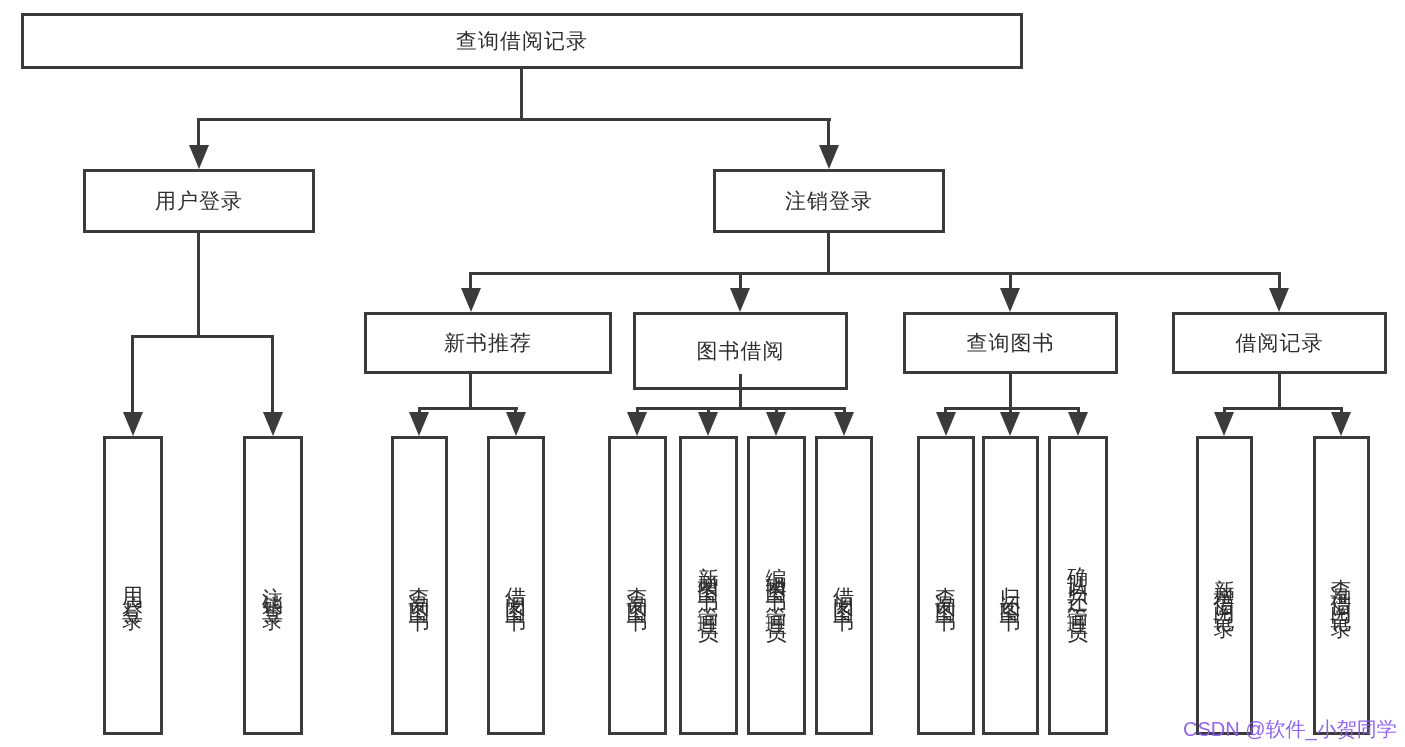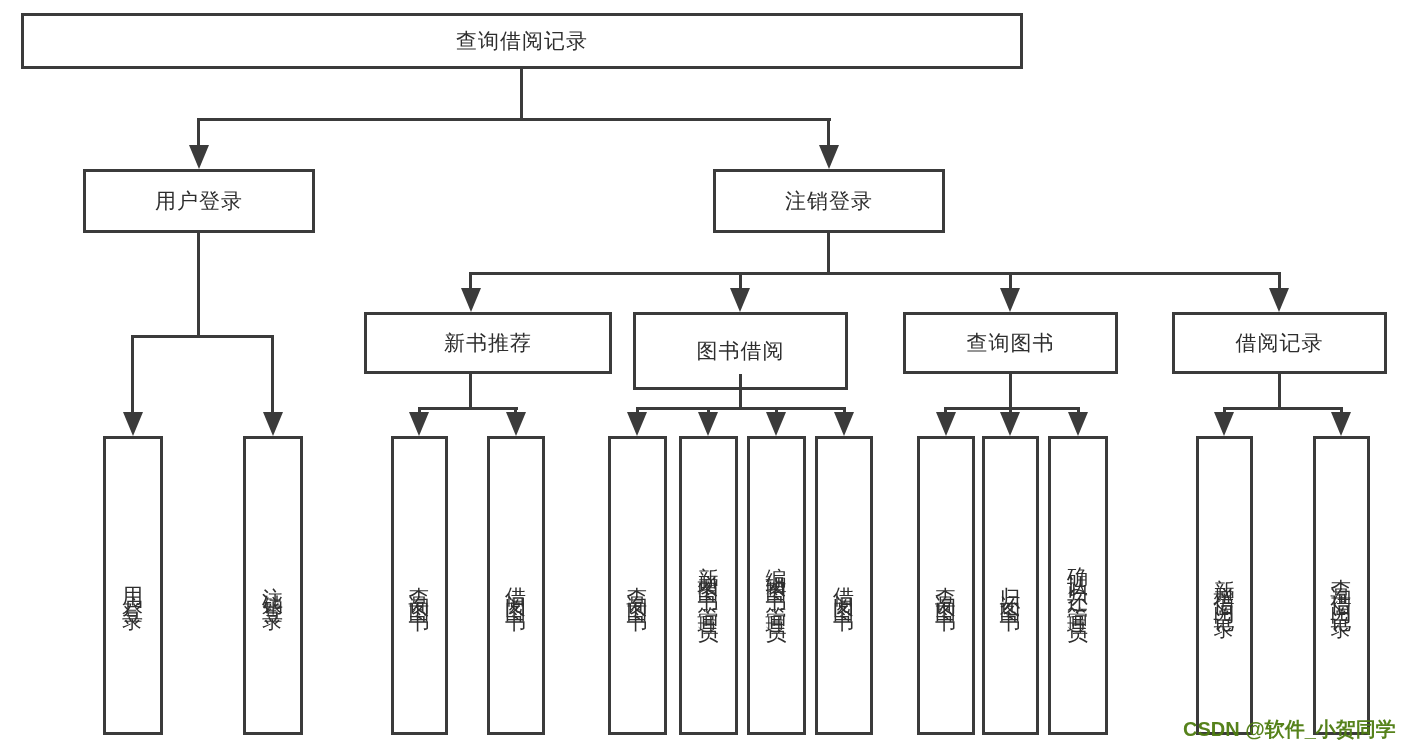--- a/index.html
+++ b/index.html
@@ -23,21 +23,21 @@
   }
   .vl{position:absolute;width:3px;background:#3b3b3b;}
   .hl{position:absolute;height:3px;background:#3b3b3b;}
   .ar{
     position:absolute;width:0;height:0;
     border-left:10px solid transparent;border-right:10px solid transparent;
     border-top:24px solid #3b3b3b;
   }
   .watermark{
     position:absolute;left:1183px;top:716px;z-index:10;
-    color:#4d7c0f;font-size:20px;font-weight:700;white-space:nowrap;opacity:0.95;
+    color:#8b5cf6;font-size:20px;font-weight:400;white-space:nowrap;opacity:0.95;
   }
 </style>
 </head>
 <body>
 
 <div class="stage">
 
   <div class="node" style="left:21px;top:13px;width:1002px;height:56px">查询借阅记录</div>
 
   <div class="vl" style="left:520px;top:69px;height:49px"></div>

